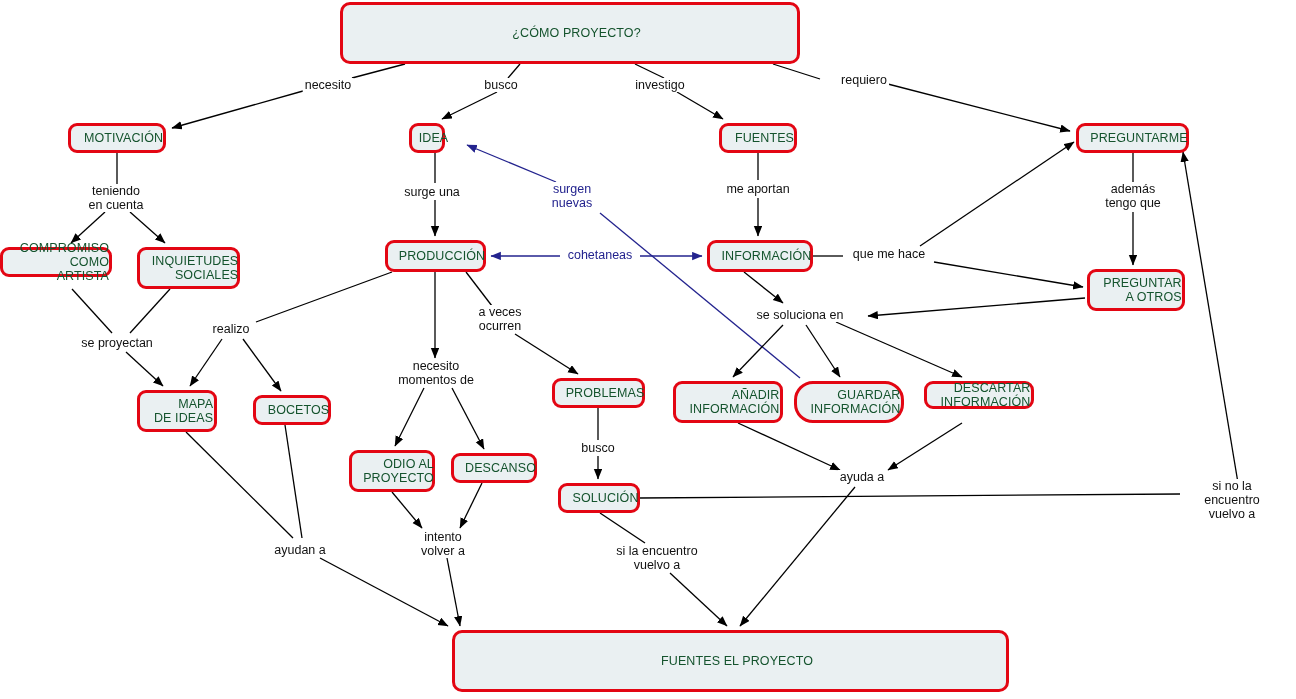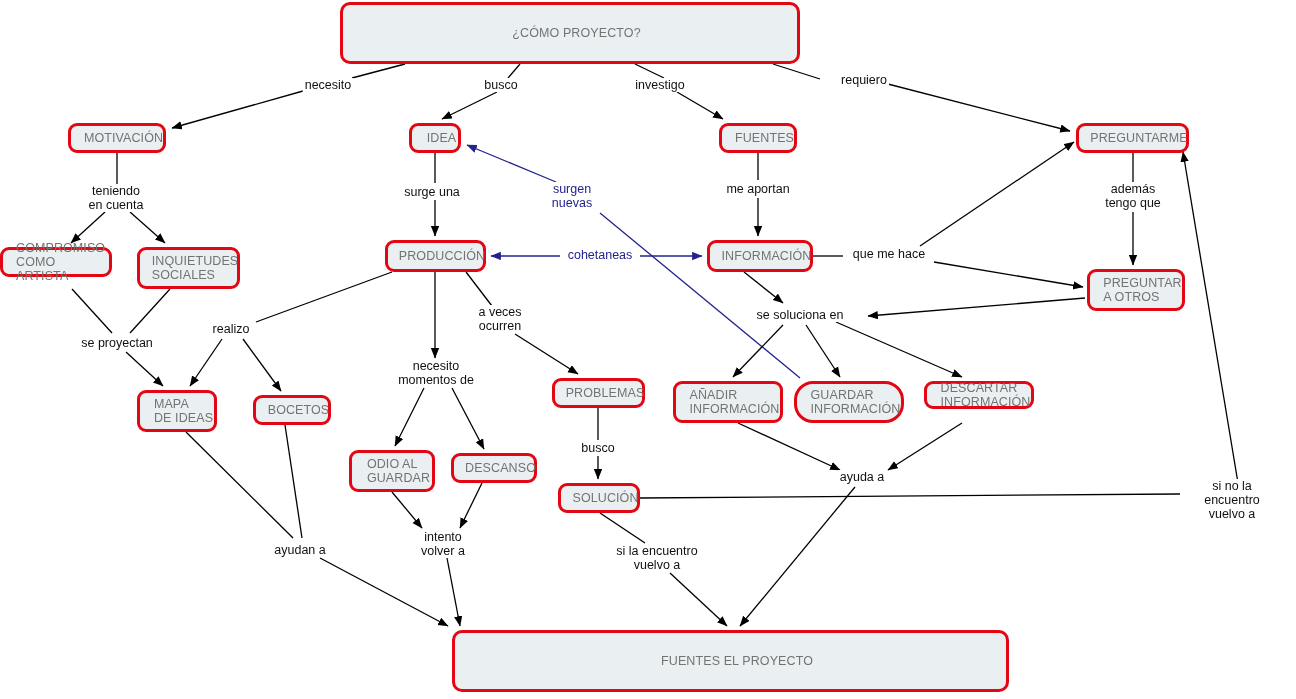--- a/index.html
+++ b/index.html
@@ -6,24 +6,24 @@
   body{width:1296px;height:699px;overflow:hidden;font-family:"Liberation Sans",sans-serif;}
   #map{position:relative;width:1296px;height:699px;background:#ffffff;}
   #edges{position:absolute;left:0;top:0;width:1296px;height:699px;}
 
   .node{
     position:absolute;
     box-sizing:border-box;
     background:#eaf0f2;
     border:3px solid #e30613;
     border-radius:9px;
-    color:#737373;
+    color:#14532d;
     font-size:12.5px;
     line-height:14px;
-    text-align:left;
+    text-align:right;
     display:flex;
     align-items:center;
     justify-content:center;
     white-space:pre-line;
     letter-spacing:.1px;
     z-index:3;
     padding-left:13px;
   }
   .node.big{border-radius:10px;font-size:12.5px;}
 
@@ -108,21 +108,21 @@
         <path d="M 482 483 L 460 528" stroke="#000000" stroke-width="1.3" fill="none" marker-end="url(#ah)"></path>
         <path d="M 447 558 L 460 626" stroke="#000000" stroke-width="1.3" fill="none" marker-end="url(#ah)"></path>
         <path d="M 186 432 L 293 538" stroke="#000000" stroke-width="1.3" fill="none"></path>
         <path d="M 285 425 L 302 538" stroke="#000000" stroke-width="1.3" fill="none"></path>
         <path d="M 320 558 L 448 626" stroke="#000000" stroke-width="1.3" fill="none" marker-end="url(#ah)"></path>
       </g>
   </svg>
   <div id="node-layer">
       <div class="node big" style="left: 340px; top: 2px; width: 460px; height: 62px;">¿CÓMO PROYECTO?</div>
       <div class="node" style="left: 68px; top: 123px; width: 98px; height: 30px;">MOTIVACIÓN</div>
-      <div class="node" style="left: 409px; top: 123px; width: 52px; height: 30px;">IDEA</div>
+      <div class="node" style="left: 409px; top: 123px; width: 36px; height: 30px;">IDEA</div>
       <div class="node" style="left: 719px; top: 123px; width: 78px; height: 30px;">FUENTES</div>
       <div class="node" style="left: 1076px; top: 123px; width: 113px; height: 30px;">PREGUNTARME</div>
       <div class="node" style="left: 0px; top: 247px; width: 112px; height: 30px;">COMPROMISO
 COMO ARTISTA</div>
       <div class="node" style="left: 137px; top: 247px; width: 103px; height: 42px;">INQUIETUDES
 SOCIALES</div>
       <div class="node" style="left: 385px; top: 240px; width: 101px; height: 32px;">PRODUCCIÓN</div>
       <div class="node" style="left: 707px; top: 240px; width: 106px; height: 32px;">INFORMACIÓN</div>
       <div class="node" style="left: 1087px; top: 269px; width: 98px; height: 42px;">PREGUNTAR
 A OTROS</div>
@@ -130,21 +130,21 @@
 DE IDEAS</div>
       <div class="node" style="left: 253px; top: 395px; width: 78px; height: 30px;">BOCETOS</div>
       <div class="node" style="left: 552px; top: 378px; width: 93px; height: 30px;">PROBLEMAS</div>
       <div class="node" style="left: 673px; top: 381px; width: 110px; height: 42px;">AÑADIR
 INFORMACIÓN</div>
       <div class="node" style="left: 794px; top: 381px; width: 110px; height: 42px; border-radius: 19px;">GUARDAR
 INFORMACIÓN</div>
       <div class="node" style="left: 924px; top: 381px; width: 110px; height: 28px;">DESCARTAR
 INFORMACIÓN</div>
       <div class="node" style="left: 349px; top: 450px; width: 86px; height: 42px;">ODIO AL
-GUARDAR</div>
+PROYECTO</div>
       <div class="node" style="left: 451px; top: 453px; width: 86px; height: 30px;">DESCANSO</div>
       <div class="node" style="left: 558px; top: 483px; width: 82px; height: 30px;">SOLUCIÓN</div>
       <div class="node big" style="left: 452px; top: 630px; width: 557px; height: 62px;">FUENTES EL PROYECTO</div>
     </div>
   <div id="label-layer">
       <div class="lbl" style="left: 328px; top: 85px;">necesito</div>
       <div class="lbl" style="left: 501px; top: 85px;">busco</div>
       <div class="lbl" style="left: 660px; top: 85px;">investigo</div>
       <div class="lbl" style="left: 864px; top: 80px;">requiero</div>
       <div class="lbl" style="left: 116px; top: 198px;">teniendo

